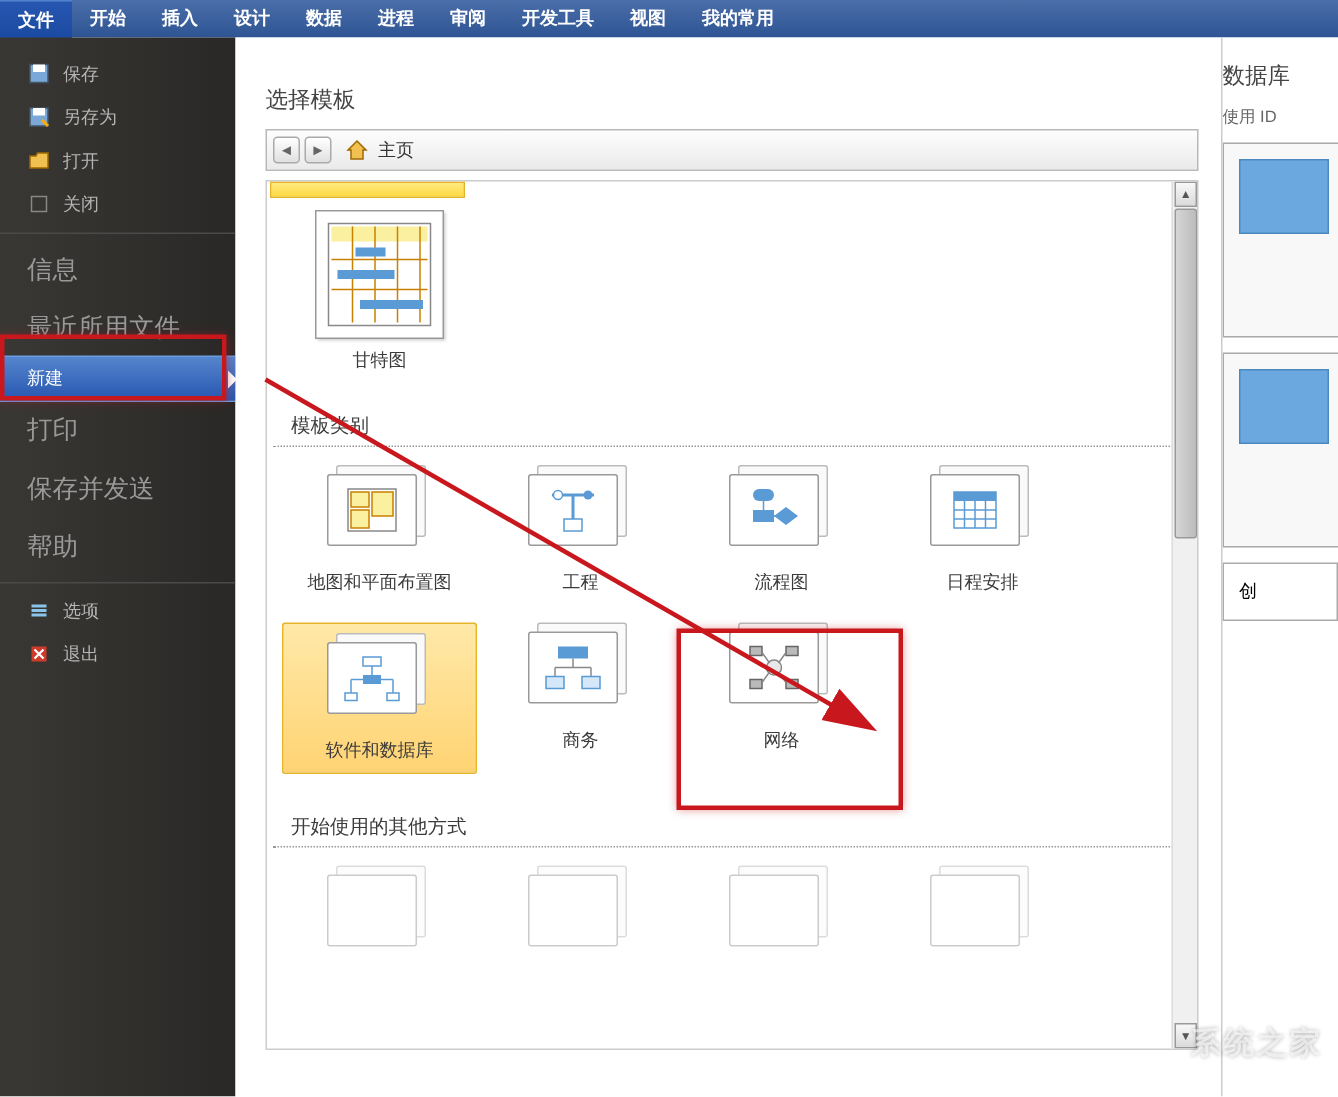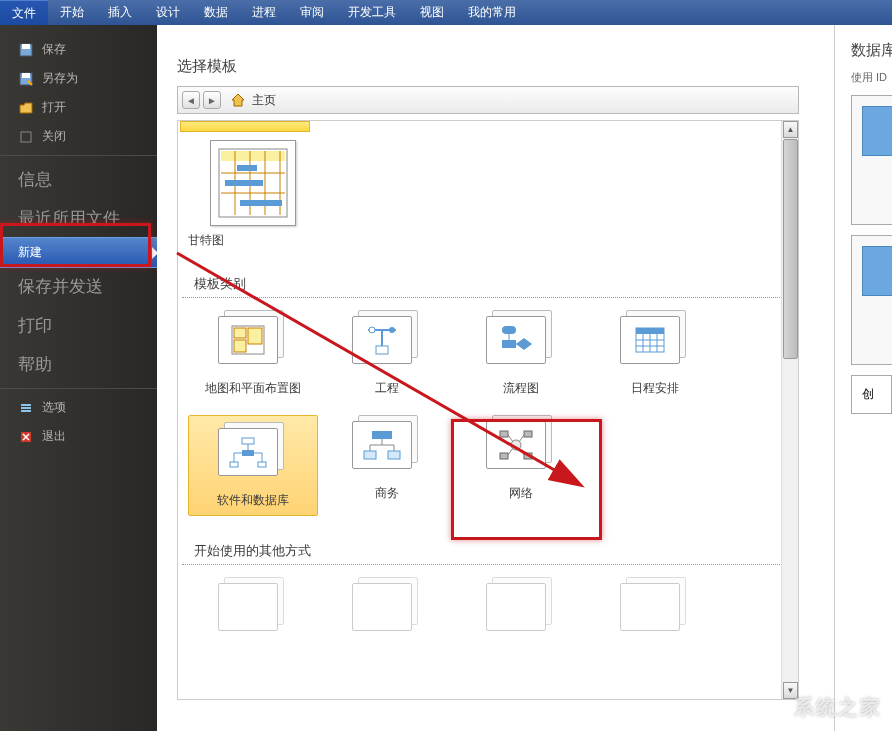--- a/index.html
+++ b/index.html
@@ -1,25 +1,25 @@
 <!DOCTYPE html>
 <html><head>
   <meta charset="utf-8">
   <style>
     * { margin: 0; padding: 0; box-sizing: border-box; }
     body { font-family: "Microsoft YaHei", "SimSun", sans-serif; font-size: 12px; overflow: hidden; width: 892px; height: 731px; background: #fff; }
     
     .ribbon-tabs { display: flex; background: linear-gradient(#4a6ea8, #2e5494); height: 25px; align-items: center; color: #fff; }
-    .ribbon-tab { padding: 4px 12px; cursor: pointer; font-size: 12px; }
+    .ribbon-tab { padding: 4px 12px; cursor: pointer; font-size: 12px; font-weight: bold; }
     .ribbon-tab.active { background: linear-gradient(#2656b0, #1a4aa0); border-top: 1px solid #5080d0; }
     
     .main-layout { display: flex; height: 706px; }
     
     .file-menu { width: 157px; background: linear-gradient(to right, #3a3835, #2a2826); color: #c5c5c5; padding-top: 10px; position: relative; }
-    .menu-item { display: flex; align-items: flex-end; padding: 6px 18px; cursor: pointer; font-size: 12px; color: #b5b5b5; }
+    .menu-item { display: flex; align-items: flex-start; padding: 6px 18px; cursor: pointer; font-size: 12px; color: #b5b5b5; }
     .menu-item .icon { width: 16px; height: 16px; margin-right: 8px; display: inline-flex; align-items: center; justify-content: center; }
     .menu-item.selected { background: linear-gradient(#5585cc, #2656b0); color: #fff; border: 1px solid #6b9de0; margin: -1px; position: relative; }
     .menu-item.selected::after { content: ''; position: absolute; right: -1px; top: 50%; transform: translateY(-50%); border-left: 6px solid #fff; border-top: 6px solid transparent; border-bottom: 6px solid transparent; }
     .menu-section { padding: 8px 18px; color: #999; font-size: 17px; }
     .menu-divider { border-top: 1px solid #4a4a4a; margin: 4px 0; }
     
     .highlight-box-new { position: absolute; border: 3px solid #c8171d; box-shadow: 0 0 6px rgba(200,23,29,0.5); pointer-events: none; }
     .highlight-box-1 { left: 0px; top: 198px; width: 151px; height: 44px; }
     
     .content-area { flex: 1; background: #fff; padding: 32px 20px 0 20px; position: relative; overflow: hidden; }
@@ -27,48 +27,48 @@
     
     .breadcrumb-bar { border: 1px solid #b8b8b8; background: linear-gradient(#fdfdfd, #eaeaea); height: 28px; display: flex; align-items: center; padding: 0 4px; margin-bottom: 6px; width: 622px; }
     .nav-btn { width: 18px; height: 18px; border: 1px solid #aaa; border-radius: 3px; background: linear-gradient(#fff, #e0e0e0); margin-right: 3px; display: flex; align-items: center; justify-content: center; font-size: 10px; color: #666; cursor: pointer; }
     .home-icon { margin-left: 6px; margin-right: 6px; display: inline-flex; }
     .breadcrumb-text { color: #333; }
     
     .template-panel { border: 1px solid #ccc; width: 622px; height: 580px; overflow-y: auto; position: relative; background: #fff; }
     .top-bar-yellow { background: linear-gradient(#ffe97f, #ffd942); height: 11px; border: 1px solid #e4b429; width: 130px; margin: 0 2px 8px 2px; }
     
     .template-grid { display: flex; flex-wrap: wrap; padding: 0 8px; }
-    .template-item { width: 130px; margin: 0 2px 18px 2px; cursor: pointer; }
+    .template-item { width: 130px; margin: 0 2px 18px 2px; text-align: center; cursor: pointer; }
     .template-thumb { width: 86px; height: 86px; margin: 0 auto 6px auto; border: 1px solid #999; background: #fff; display: flex; align-items: center; justify-content: center; box-shadow: 1px 1px 2px rgba(0,0,0,0.2); position: relative; }
     .template-label { color: #3b3b3b; font-size: 12px; }
     
     .category-header { color: #3b3b3b; font-size: 13px; padding: 8px 12px 4px 12px; border-bottom: 1px dotted #999; margin-bottom: 12px; margin-left: 4px; margin-right: 4px; }
     
     .category-item { width: 130px; margin: 0 2px 18px 2px; text-align: center; cursor: pointer; }
     .category-thumb { width: 74px; height: 64px; margin: 0 auto 6px auto; position: relative; }
     .folder-stack { position: absolute; width: 70px; height: 56px; }
     .folder-back { position: absolute; width: 60px; height: 48px; background: #fafafa; border: 1px solid #bbb; top: 0; left: 8px; border-radius: 2px; }
     .folder-front { position: absolute; width: 60px; height: 48px; background: #fff; border: 1px solid #999; top: 6px; left: 2px; border-radius: 2px; display: flex; align-items: center; justify-content: center; }
     
     .selected-template { background: linear-gradient(#ffe9a8, #ffd373); border: 1px solid #e4b429; border-radius: 2px; padding: 6px 0; }
     .highlight-box-2 { position: absolute; border: 3px solid #c8171d; box-shadow: 0 0 6px rgba(200,23,29,0.5); pointer-events: none; left: 273px; top: 298px; width: 151px; height: 121px; z-index: 10; }
     
-    .right-panel { width: 58px; border-left: 1px solid #ccc; padding: 16px 0 0 16px; background: #fff; overflow: hidden; }
+    .right-panel { width: 78px; border-left: 1px solid #ccc; padding: 16px 0 0 0; background: #fff; overflow: hidden; }
     .right-title { font-size: 15px; color: #444; margin-bottom: 10px; white-space: nowrap; }
     .right-sub { color: #666; font-size: 11px; white-space: nowrap; margin-bottom: 10px; }
     .preview-box { border: 1px solid #aaa; background: #f8f8f8; width: 200px; height: 130px; margin-bottom: 10px; display: flex; align-items: flex-start; justify-content: flex-start; }
     .preview-inner { width: 60px; height: 50px; background: #6ba8e0; margin: 10px; border: 1px solid #4a88c0; }
     
     .arrow-annotation { position: absolute; left: 0px; top: 218px; width: 460px; height: 280px; pointer-events: none; z-index: 20; }
     
     .scrollbar { position: absolute; right: 0; top: 0; width: 17px; height: 100%; background: #f0f0f0; border-left: 1px solid #ddd; }
     .scroll-thumb { width: 15px; height: 220px; background: linear-gradient(to right, #d6d6d6, #bcbcbc); border: 1px solid #999; border-radius: 2px; margin: 18px 1px; }
     .scroll-btn { width: 15px; height: 17px; background: linear-gradient(#f8f8f8, #dadada); border: 1px solid #999; margin: 0 1px; display: flex; align-items: center; justify-content: center; font-size: 8px; color: #555; position: absolute; }
     
-    .watermark { position: absolute; right: 10px; bottom: 10px; color: rgba(255,255,255,0.6); font-size: 20px; font-weight: bold; text-shadow: 0 0 3px rgba(0,0,0,0.3); pointer-events: none; letter-spacing: 2px; z-index: 100; }
+    .watermark { position: absolute; right: 10px; bottom: 22px; color: rgba(255,255,255,0.6); font-size: 20px; font-weight: bold; text-shadow: 0 0 3px rgba(0,0,0,0.3); pointer-events: none; letter-spacing: 2px; z-index: 100; }
   </style>
 </head>
 <body>
 
 <div class="ribbon-tabs">
   <div class="ribbon-tab active">文件</div>
   <div class="ribbon-tab">开始</div>
   <div class="ribbon-tab">插入</div>
   <div class="ribbon-tab">设计</div>
   <div class="ribbon-tab">数据</div>
@@ -116,22 +116,22 @@
           </svg>
         </span>
       <span>关闭</span>
     </div>
     <div class="menu-divider"></div>
     <div class="menu-section">信息</div>
     <div class="menu-section">最近所用文件</div>
     <div class="menu-item selected">
       <span>新建</span>
     </div>
+    <div class="menu-section">打印</div>
     <div class="menu-section">保存并发送</div>
-    <div class="menu-section">打印</div>
     <div class="menu-section">帮助</div>
     <div class="menu-divider"></div>
     <div class="menu-item">
       <span class="icon">
           <svg width="14" height="14" viewBox="0 0 14 14">
             <rect x="2" y="3" width="10" height="2" fill="#8ac4e8"></rect>
             <rect x="2" y="6" width="10" height="2" fill="#8ac4e8"></rect>
             <rect x="2" y="9" width="10" height="2" fill="#8ac4e8"></rect>
           </svg>
         </span>

